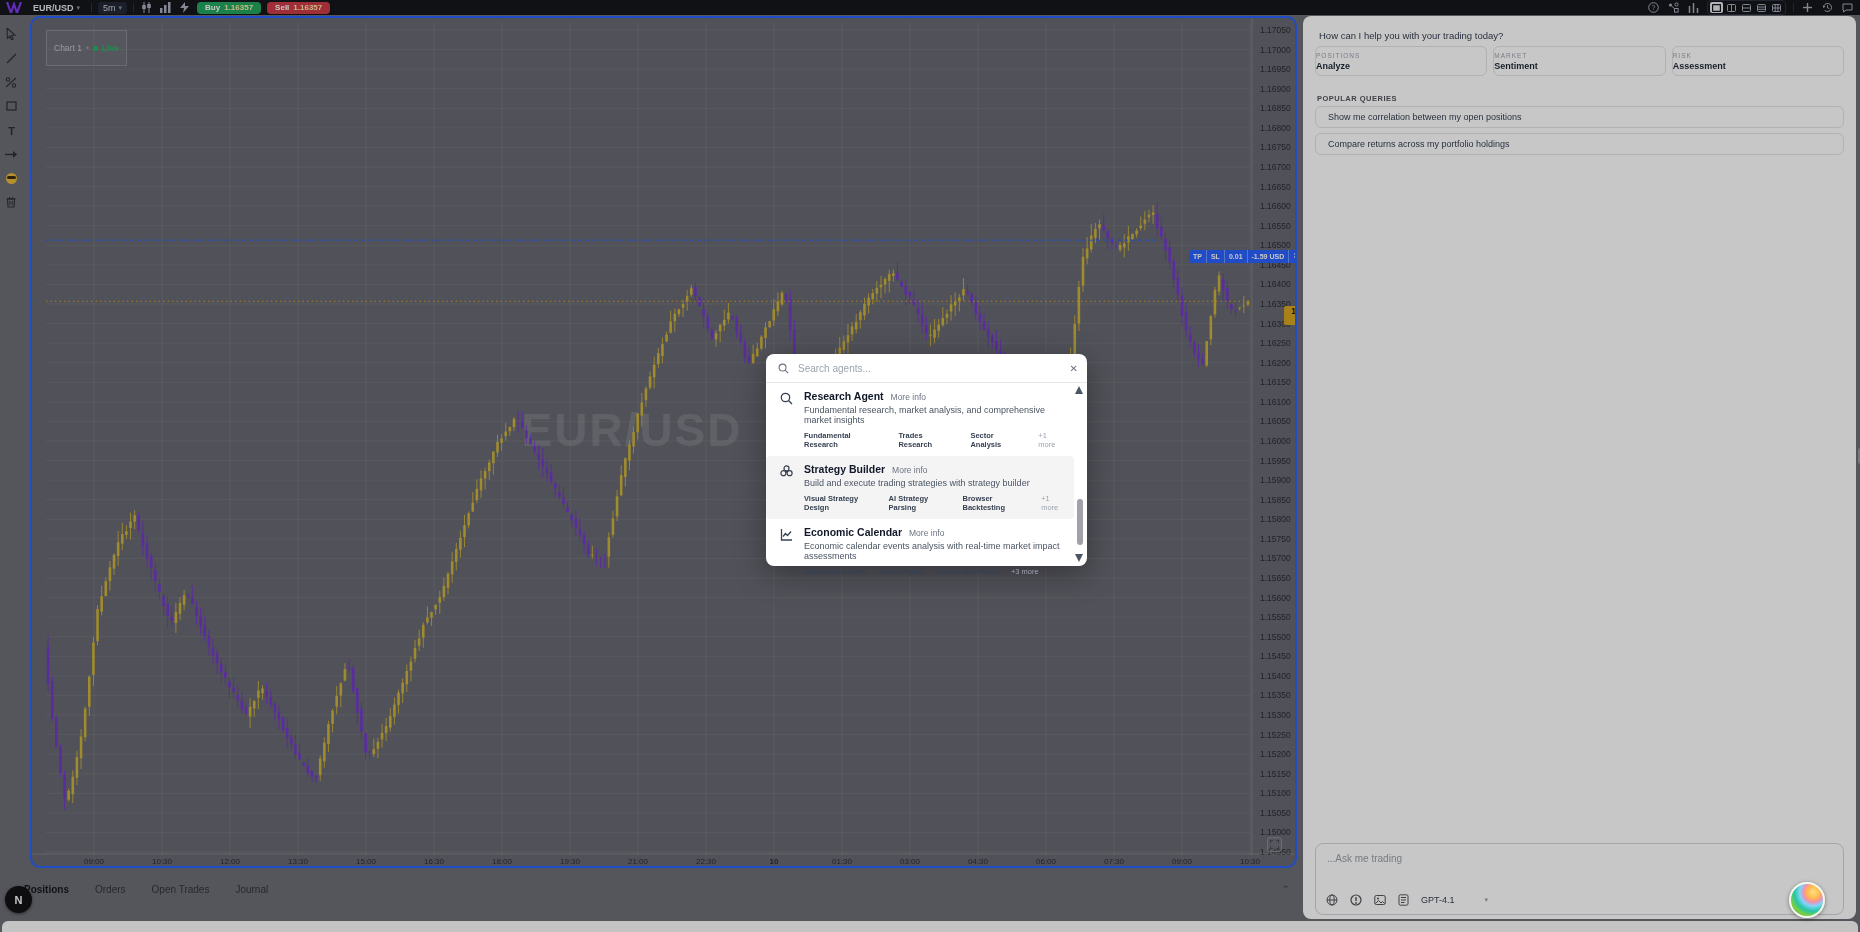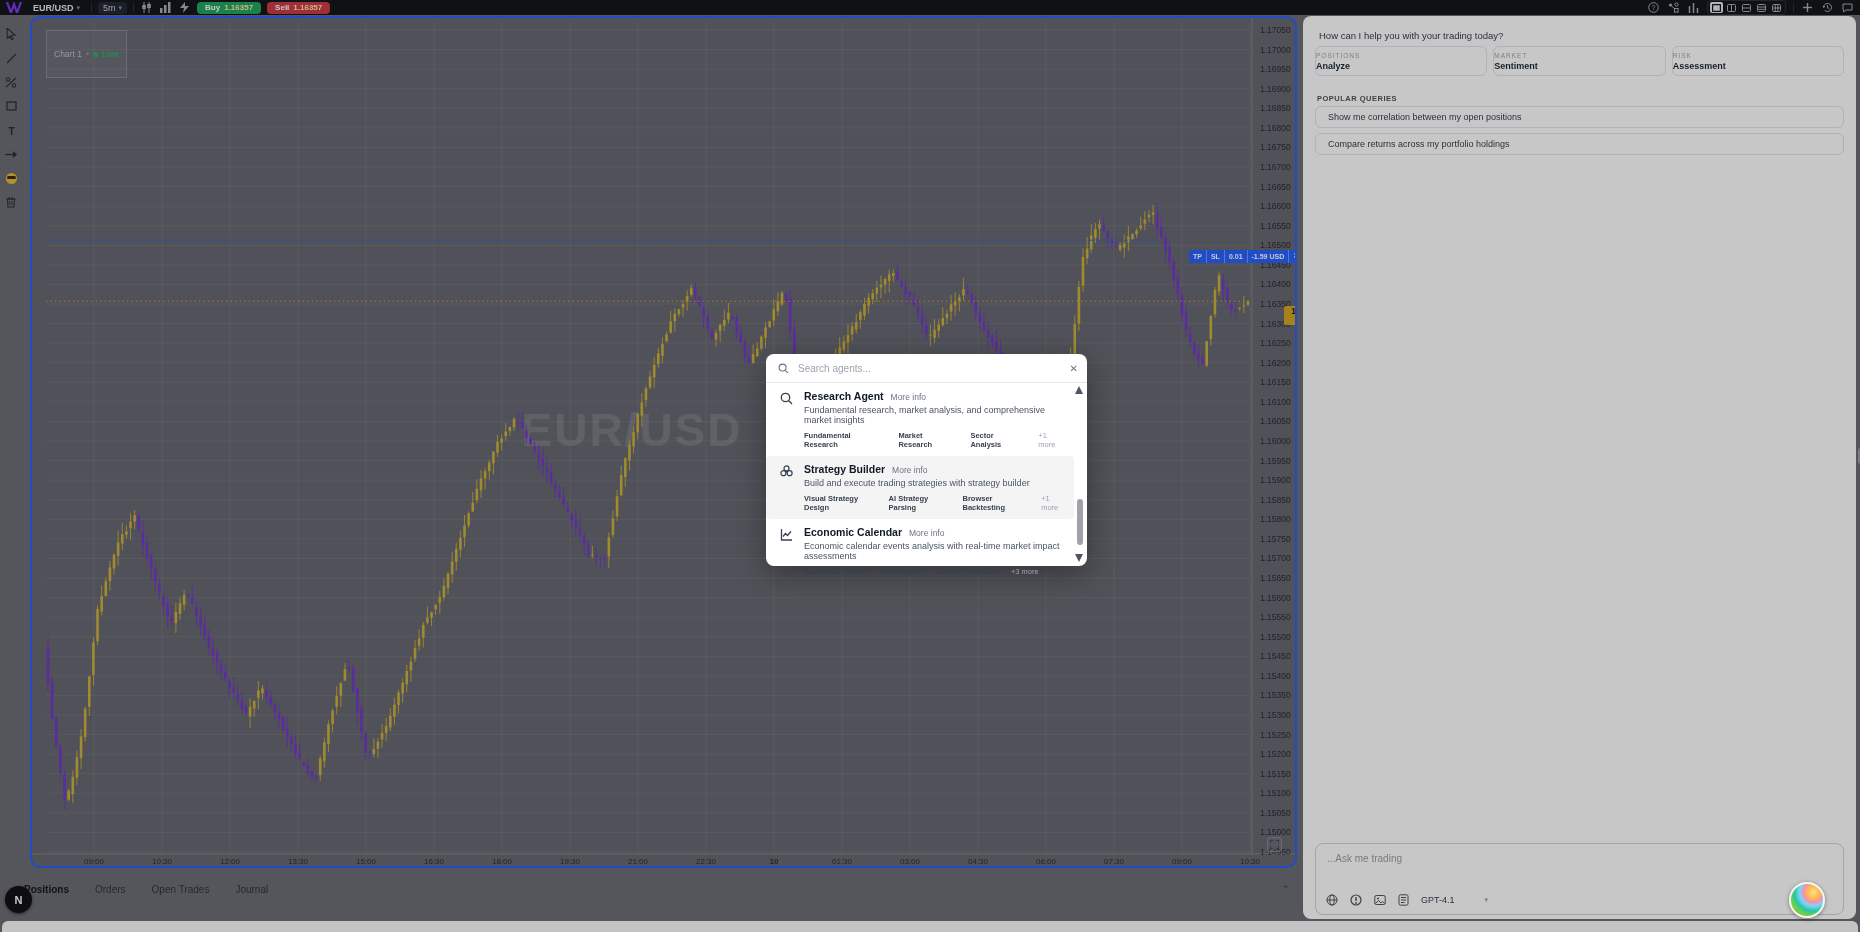--- a/index.html
+++ b/index.html
@@ -26,21 +26,21 @@
 
   
   #tools{position:absolute;left:0;top:15px;width:22px;bottom:0;display:flex;flex-direction:column;align-items:center;padding-top:12px;gap:10px;z-index:5;}
   .tool{width:15px;height:14px;display:flex;align-items:center;justify-content:center;color:#2e2e36;cursor:pointer;font-size:10px;}
   .emoji-face{width:11px;height:11px;border-radius:50%;background:#e9b93b;position:relative;}
   .emoji-face:before{content:"";position:absolute;left:1px;right:1px;top:3px;height:3px;background:#3a2c10;border-radius:2px;}
 
   
   #pane{position:absolute;left:30px;top:16px;width:1267px;height:852px;background:#686872;border:2px solid #2962ff;border-radius:10px;z-index:5;overflow:hidden;}
   #chart-svg{position:absolute;left:0;top:0;}
-  #chart-badge{position:absolute;left:14px;top:12px;display:flex;align-items:center;gap:4px;border:1px solid #8a8a94;background:rgba(255,255,255,0.05);border-radius:0;padding:18px 7px;font-size:8.5px;color:#c2c2ca;z-index:6;}
+  #chart-badge{position:absolute;left:14px;top:12px;display:flex;align-items:center;gap:4px;border:1px solid #8a8a94;background:rgba(255,255,255,0.05);border-radius:0;padding:12px 7px;font-size:8.5px;color:#c2c2ca;z-index:6;}
   .live-dot{width:5px;height:5px;border-radius:50%;background:#27b567;}
   #chart-badge .live{color:#27b567;font-weight:bold;}
   #order-badge{position:absolute;display:flex;height:13px;background:#2962ff;border-radius:2px;overflow:hidden;color:#fff;font-size:7px;font-weight:bold;z-index:7;}
   #order-badge span{display:flex;align-items:center;padding:0 4px;border-right:1px solid rgba(255,255,255,0.35);white-space:nowrap;}
   #order-badge span:last-child{border-right:none;}
   #price-tag{position:absolute;width:45px;background:#d9a622;border-radius:2px;color:#201900;text-align:center;line-height:1.1;padding:1px 0;z-index:7;}
   #price-tag .p{font-size:8.5px;font-weight:bold;}
   #price-tag .c{font-size:7px;font-weight:bold;color:#5a4500;}
   #pane-handle{position:absolute;right:-3px;top:448px;width:5px;height:16px;border-radius:3px;background:#9a9aa4;z-index:8;}
   #expand-btn{position:absolute;right:13px;bottom:14px;width:15px;height:15px;border:1px solid #8a8a94;border-radius:3px;display:flex;align-items:center;justify-content:center;color:#2e2e36;z-index:7;background:rgba(255,255,255,0.05);}
@@ -1110,21 +1110,21 @@
               <line x1="8.8" y1="8.8" x2="12" y2="12" stroke="currentColor" stroke-width="1.3"></line>
             </svg>
           </span>
     <div class="titlerow">
       <span class="aname">Research Agent</span>
       <span class="more">More info</span>
     </div>
     <div class="desc">Fundamental research, market analysis, and comprehensive market insights</div>
     <div class="tags">
             <span class="tag">Fundamental Research</span>
-            <span class="tag">Market Research</span>
+            <span class="tag">Trades Research</span>
             <span class="tag">Sector Analysis</span>
             <span class="extra">+1 more</span>
           </div>
   </div>
         <div class="agent hl">
     <span class="aicon">
             <svg width="13" height="13" viewBox="0 0 13 13">
               <circle cx="6.5" cy="3.4" r="2.5" fill="none" stroke="currentColor" stroke-width="1.2"></circle>
               <circle cx="3.4" cy="8.2" r="2.5" fill="none" stroke="currentColor" stroke-width="1.2"></circle>
               <circle cx="9.6" cy="8.2" r="2.5" fill="none" stroke="currentColor" stroke-width="1.2"></circle>

